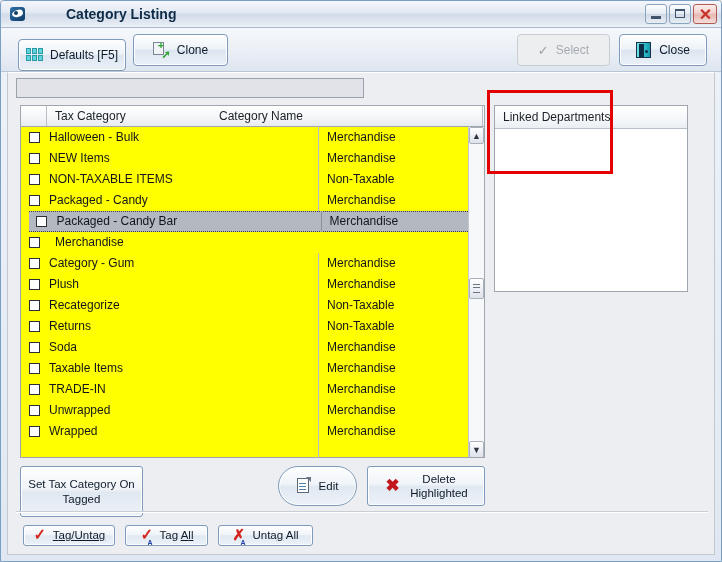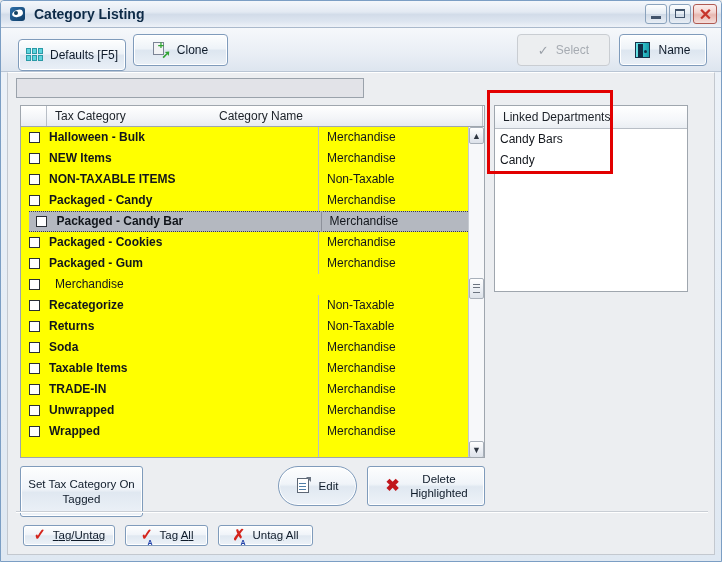--- a/index.html
+++ b/index.html
@@ -35,20 +35,21 @@
     position: absolute;
     left: 1px; top: 1px;
     width: 720px; height: 27px;
     box-sizing: border-box;
     background: linear-gradient(to bottom,
         #f4f7fb 0%, #e3eaf3 42%, #d2dce9 52%, #dde5f0 78%, #eef2f8 100%);
     border-bottom: 1px solid #aab9cc;
     border-radius: 3px 3px 0 0;
     display: flex;
     align-items: center;
+    gap: 32px;
   }
   .title-icon {
     width: 18px; height: 16px;
     margin-left: 8px;
     position: relative;
     flex: 0 0 auto;
   }
   .title-icon .disc {
     position: absolute;
     left: 1px; top: 1px;
@@ -319,21 +320,21 @@
   .cell {
     box-sizing: border-box;
     height: 21px;
     line-height: 21px;
     font-size: 12px;
     color: #12161c;
     white-space: nowrap;
     overflow: hidden;
   }
   .cell.c0 { width: 26px; display: flex; align-items: center; justify-content: center; }
-  .cell.c1 { width: 272px; padding-left: 2px; border-right: 1px solid #b8bec6; font-weight: bold; }
+  .cell.c1 { width: 272px; padding-left: 2px; border-right: 1px solid #b8bec6; }
   .cell.c2 { width: 149px; padding-left: 8px; }
   .row.selected .cell.c1 { border-right: 1px solid #8d919a; }
 
   .cbox {
     width: 11px; height: 11px;
     box-sizing: border-box;
     border: 1px solid #2b2f36;
     background: #ffffff;
     display: inline-block;
   }
@@ -609,21 +610,21 @@
       <span class="ico-check-grey">✓</span>
       <span class="lbl">Select</span>
     </div>
 
     <div class="tbtn" style="left:618px; top:6px; width:88px; height:32px;">
       <span class="ico-door">
         <span class="frame"></span>
         <span class="panel"></span>
         <span class="knob"></span>
       </span>
-      <span class="lbl">Name</span>
+      <span class="lbl">Close</span>
     </div>
   </div>
 
   <div class="client"></div>
 
   <input class="filter-input" type="text" value="" style="">
 
   <div class="grid-wrap">
     <div class="grid-head">
       <div class="hcell c0"></div>
@@ -664,34 +665,34 @@
           <div class="cell c0">
             <span class="cbox"></span>
           </div>
           <div class="cell c1">Packaged - Candy Bar</div>
           <div class="cell c2">Merchandise</div>
         </div>
         <div class="row">
           <div class="cell c0">
             <span class="cbox"></span>
           </div>
-          <div class="cell c1">Packaged - Cookies</div>
-          <div class="cell c2">Merchandise</div>
-        </div>
-        <div class="row">
-          <div class="cell c0">
-            <span class="cbox"></span>
-          </div>
-          <div class="cell c1">Packaged - Gum</div>
-          <div class="cell c2">Merchandise</div>
-        </div>
-        <div class="row">
-          <div class="cell c0">
-            <span class="cbox"></span>
-          </div>
+          <div class="cell c2">Merchandise</div>
+        </div>
+        <div class="row">
+          <div class="cell c0">
+            <span class="cbox"></span>
+          </div>
+          <div class="cell c1">Category - Gum</div>
+          <div class="cell c2">Merchandise</div>
+        </div>
+        <div class="row">
+          <div class="cell c0">
+            <span class="cbox"></span>
+          </div>
+          <div class="cell c1">Plush</div>
           <div class="cell c2">Merchandise</div>
         </div>
         <div class="row">
           <div class="cell c0">
             <span class="cbox"></span>
           </div>
           <div class="cell c1">Recategorize</div>
           <div class="cell c2">Non-Taxable</div>
         </div>
         <div class="row">
@@ -748,24 +749,20 @@
         <span class="lines"></span>
       </div>
       <div class="sb-btn down">▼</div>
     </div>
   </div>
 
   <div class="linked-panel">
     <div class="linked-head">
       <div class="linked-head-cell">Linked Departments</div>
     </div>
-    <div id="linked-list">
-        <div class="linked-item">Candy Bars</div>
-        <div class="linked-item">Candy</div>
-      </div>
   </div>
 
   <div class="annot-box"></div>
 
   <div class="bbtn" style="left:20px; top:466px; width:123px; height:51px;">
     <span class="lbl">
       <span>Set Tax Category On</span><br>
       <span>Ta</span><u>g</u><span>ged</span>
     </span>
   </div>

